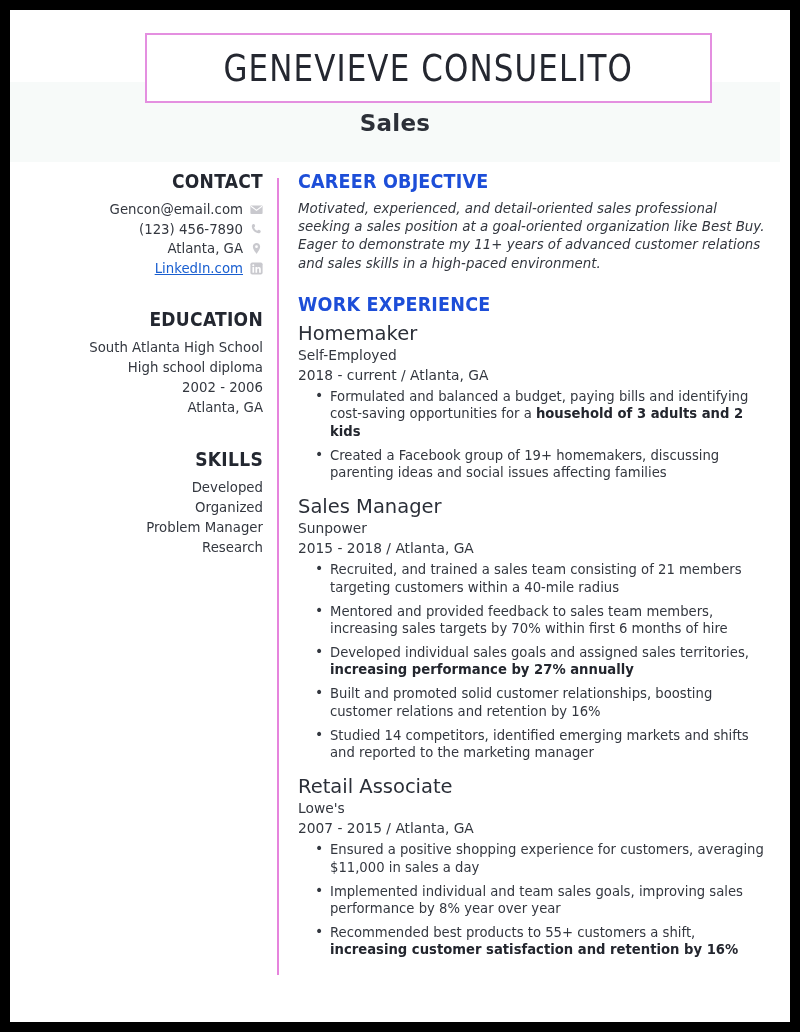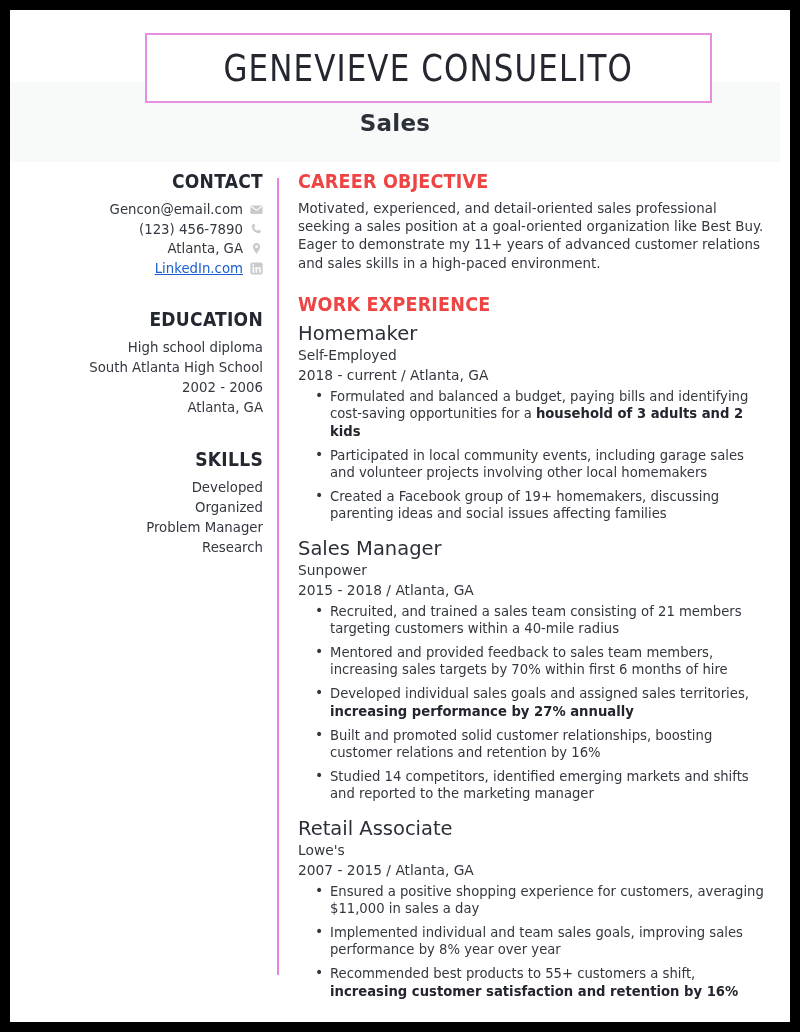--- a/index.html
+++ b/index.html
@@ -111,29 +111,30 @@
   
   .right-col {
     position:absolute;
     left:288px; top:0px;
     width:470px;
   }
   .main-heading {
     font-family:"DejaVu Sans Condensed","Liberation Sans", sans-serif;
     font-size:19.5px;
     font-weight:700;
-    color:#ef4444;
+    color:#1d4ed8;
     letter-spacing:0.2px;
     text-transform:uppercase;
   }
   .para {
     font-size:13.4px;
     color:#33373f;
     line-height:18.2px;
     margin-top:7px;
+    font-style:italic;
   }
   .job-title {
     font-size:19.5px;
     font-weight:400;
     color:#2b2f38;
     line-height:25px;
     margin-top:1px;
   }
   .employer {
     font-size:13.8px;
@@ -230,22 +231,22 @@
               </svg>
           </span>
         </div>
       </div>
 
       <div style="height:30px"></div>
 
       <div class="blk">
         <div class="side-heading">EDUCATION</div>
         <div style="height:8px"></div>
+        <div class="plain-line">South Atlanta High School</div>
         <div class="plain-line">High school diploma</div>
-        <div class="plain-line">South Atlanta High School</div>
         <div class="plain-line">2002 - 2006</div>
         <div class="plain-line">Atlanta, GA</div>
       </div>
 
       <div style="height:30px"></div>
 
       <div class="blk">
         <div class="side-heading">SKILLS</div>
         <div style="height:8px"></div>
         <div class="plain-line">Developed</div>
@@ -268,21 +269,20 @@
       <div>
         <div class="main-heading">WORK EXPERIENCE</div>
         <div style="height:4px"></div>
         <div id="jobs-container">
             <div style="margin-bottom: 13px;">
               <div class="job-title">Homemaker</div>
               <div class="employer">Self-Employed</div>
               <div class="meta">2018 - current  /  Atlanta, GA</div>
               <ul class="bullets">
                 <li>Formulated and balanced a budget, paying bills and identifying cost-saving opportunities for a <b>household of 3 adults and 2 kids</b></li>
-                <li>Participated in local community events, including garage sales and volunteer projects involving other local homemakers</li>
                 <li>Created a Facebook group of 19+ homemakers, discussing parenting ideas and social issues affecting families</li>
               </ul>
             </div>
             <div style="margin-bottom: 13px;">
               <div class="job-title">Sales Manager</div>
               <div class="employer">Sunpower</div>
               <div class="meta">2015 - 2018  /  Atlanta, GA</div>
               <ul class="bullets">
                 <li>Recruited, and trained a sales team consisting of 21 members targeting customers within a 40-mile radius</li>
                 <li>Mentored and provided feedback to sales team members, increasing sales targets by 70% within first 6 months of hire</li>

